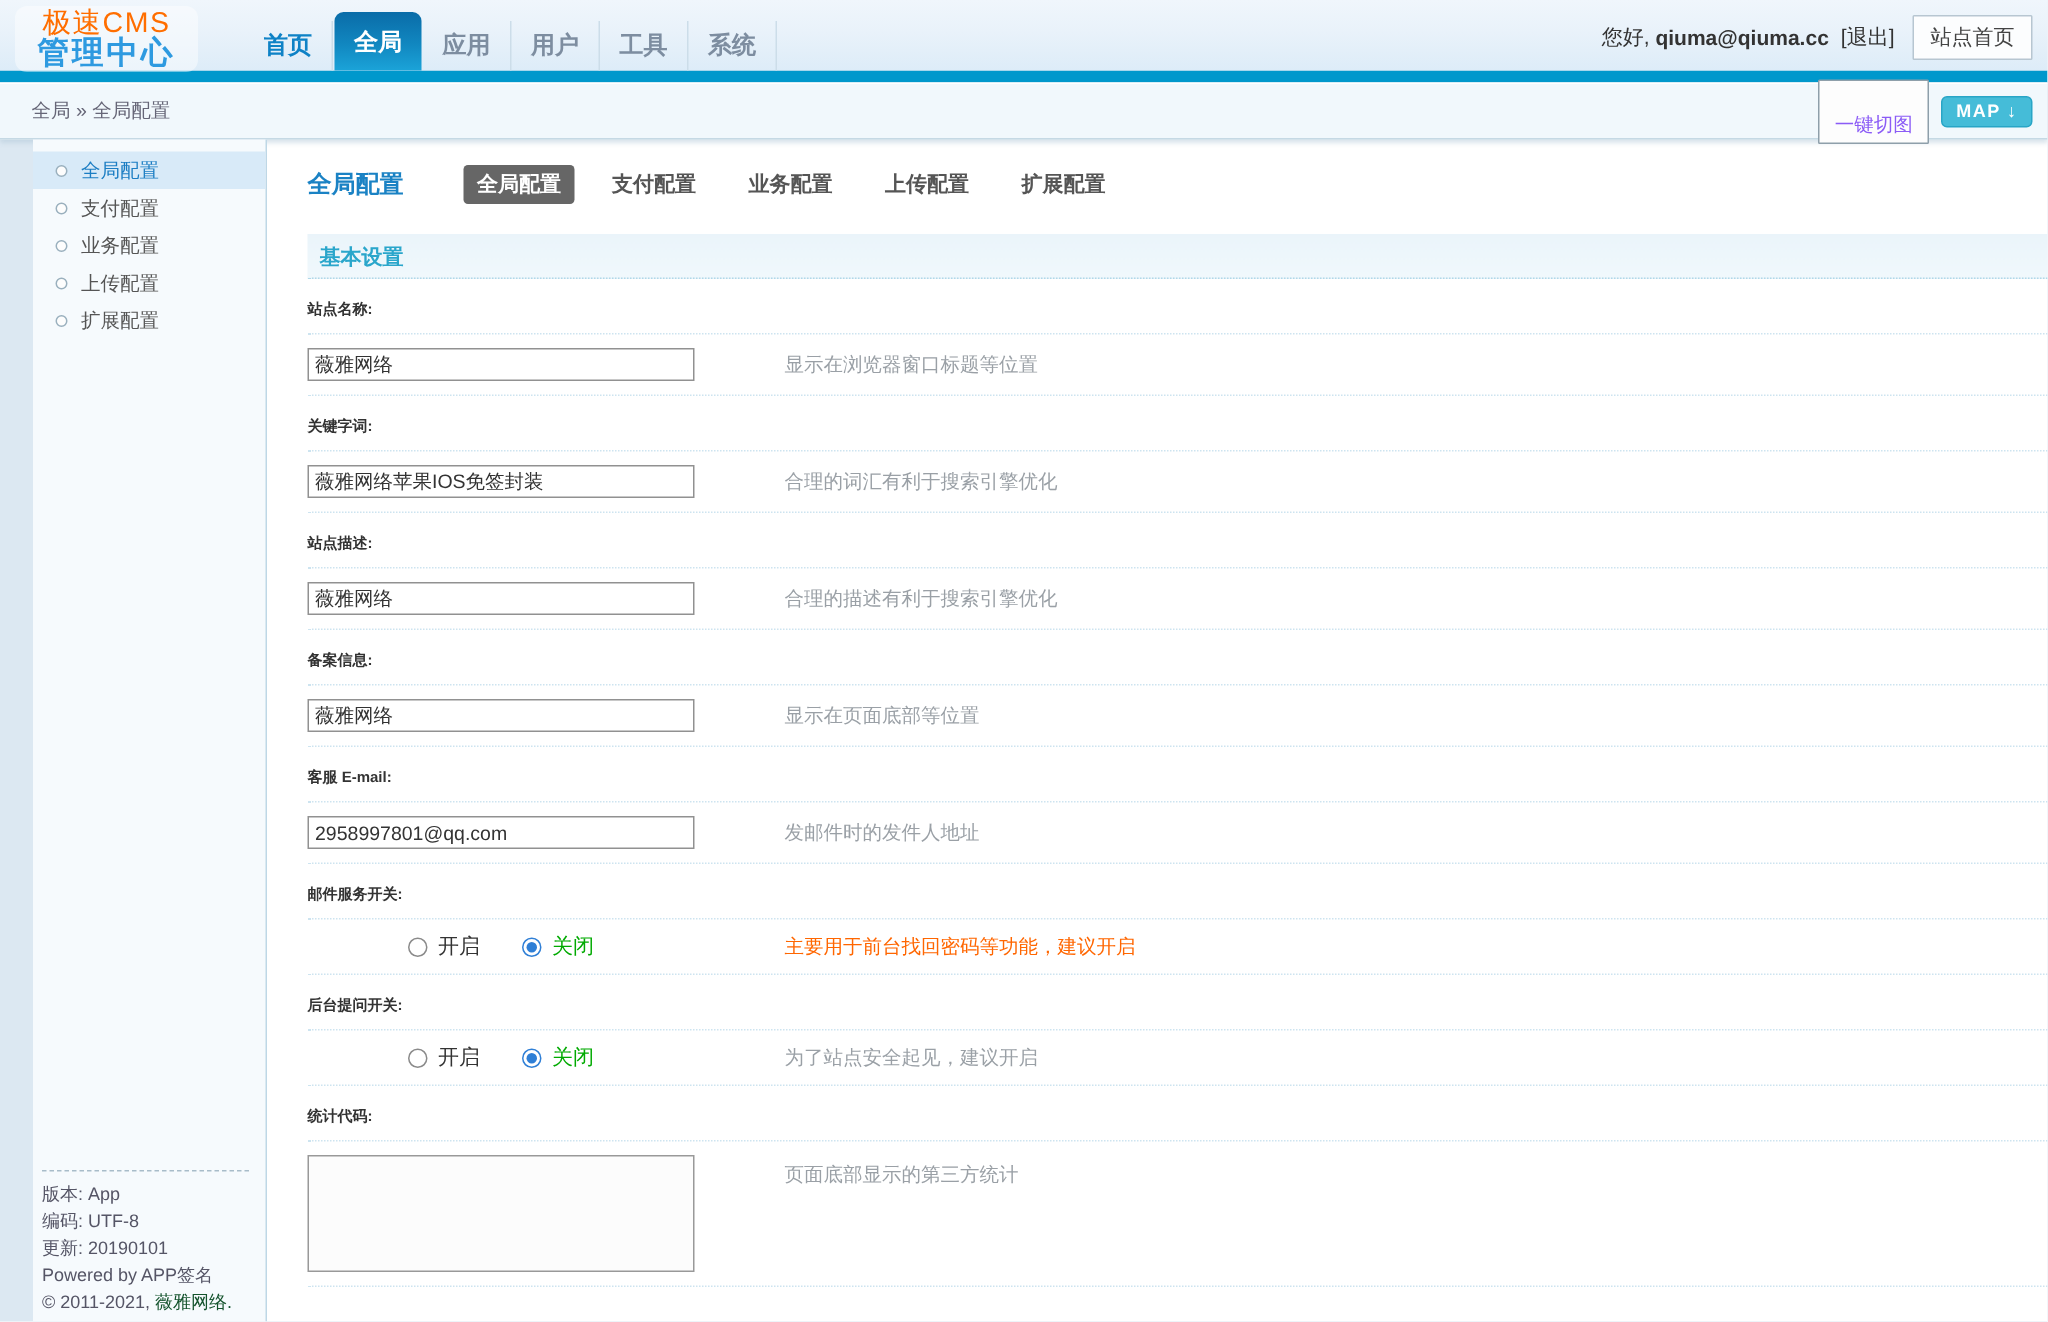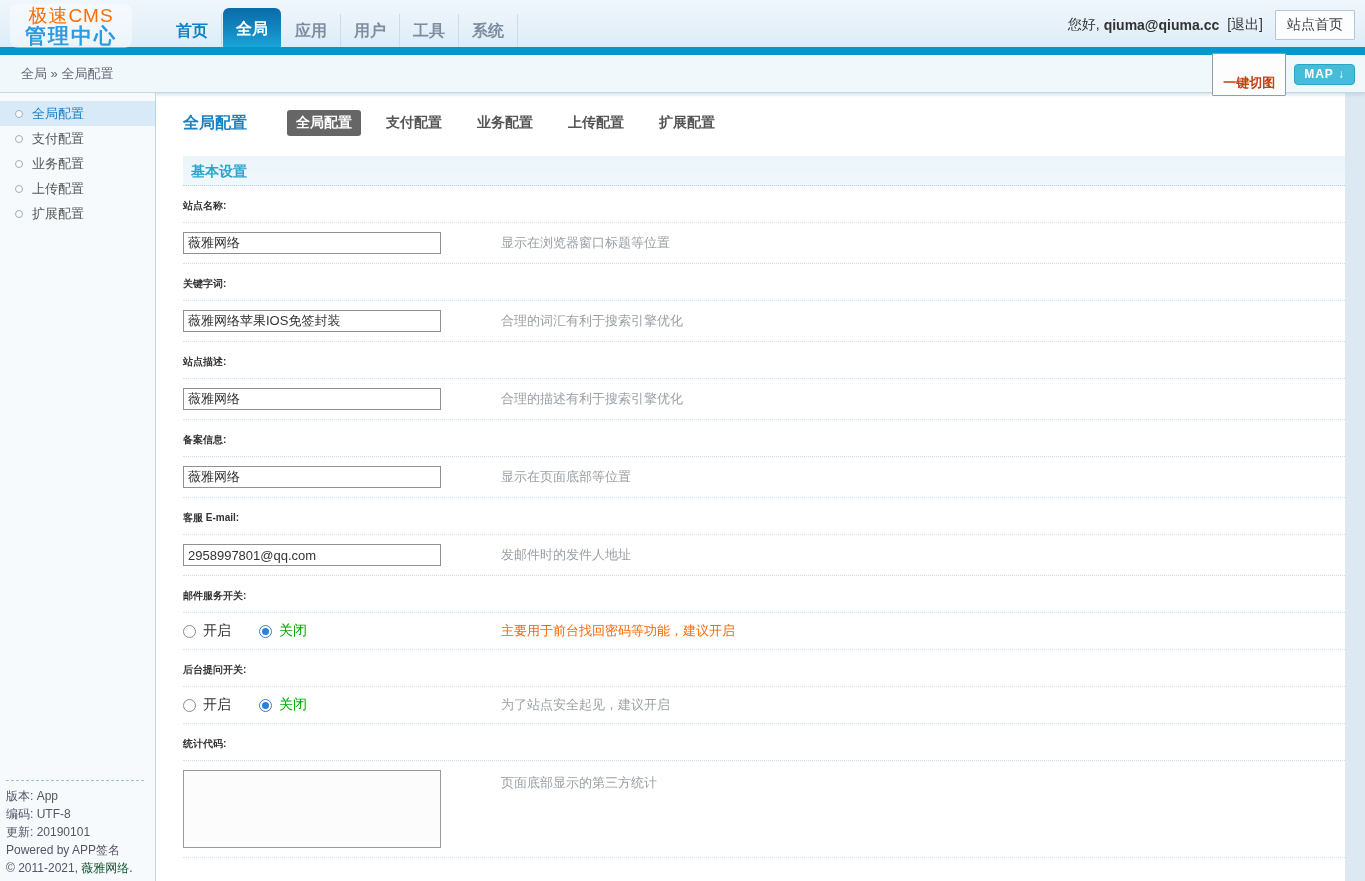--- a/index.html
+++ b/index.html
@@ -49,30 +49,30 @@
   
   .crumb-bar {
     position:relative; height:38px; background:#f1f8fc;
     border-top:1px solid #fff; border-bottom:1px solid #c5d9e4;
     box-shadow:0 2px 3px rgba(170,195,212,.45);
     display:flex; align-items:center; padding:0 10px 0 21px;
   }
   .crumb { color:#667; font-size:13px; }
   .crumb-right { margin-left:auto; display:flex; align-items:center; gap:8px; }
   .btn-cut {
-    padding:20px 10px 3px; font-size:13px; color:#c2410c; cursor:pointer;
-    background:#fdfdfd; border:1px solid #8e9faa; border-radius:1px;font-weight:bold;
+    padding:20px 10px 3px; font-size:13px; color:#8b5cf6; cursor:pointer;
+    background:#fdfdfd; border:1px solid #8e9faa; border-radius:1px;
   }
   .btn-map {
     padding:2px 9px 3px; font-size:12px; font-weight:bold; color:#fff; cursor:pointer;
     background:#45bcd8; border:1px solid #28a5c6; border-radius:4px; letter-spacing:1px;
   }
 
   
-  .layout { display:flex; height:788px; }
+  .layout { display:flex; height:788px;padding-left:22px; }
   .sidebar {
     position:relative; width:156px; flex:0 0 156px; background:#f6fafd;
     border-right:1px solid #bed7e6;
   }
   .side-menu { margin-top:8px; }
   .side-item {
     display:flex; align-items:center; height:25px; padding-left:15px;
     font-size:13px; color:#555; cursor:pointer;
   }
   .side-item .dot {
@@ -122,21 +122,21 @@
     font-family:"Liberation Sans","DejaVu Sans",sans-serif;
   }
   .ta {
     width:258px; height:78px; border:1px solid #999; background:#fcfcfc;
     padding:3px 4px; font-size:13px; color:#333; resize:none;
     font-family:"Liberation Sans","DejaVu Sans",sans-serif;
   }
   .hint { margin-left:60px; color:#9aa0a6; font-size:13px; }
   .hint.orange { color:#ff6600; }
   .hint.pad-top { margin-top:4px; }
-  .radio-group { display:flex; align-items:center; width:258px; }
+  .radio-group { display:flex; align-items:center; width:258px;justify-content:center; }
   .radio {
     width:13px; height:13px; border:1px solid #8a8a8a; border-radius:50%;
     background:#fff; display:inline-block; cursor:pointer; flex:0 0 auto;
   }
   .radio.checked { border-color:#2f7fd6; }
   .radio.checked::after {
     content:""; display:block; width:7px; height:7px; border-radius:50%;
     background:#2f7fd6; margin:2px auto;
   }
   .radio-label { margin:0 0 0 7px; font-size:14px; color:#333; cursor:pointer; }

